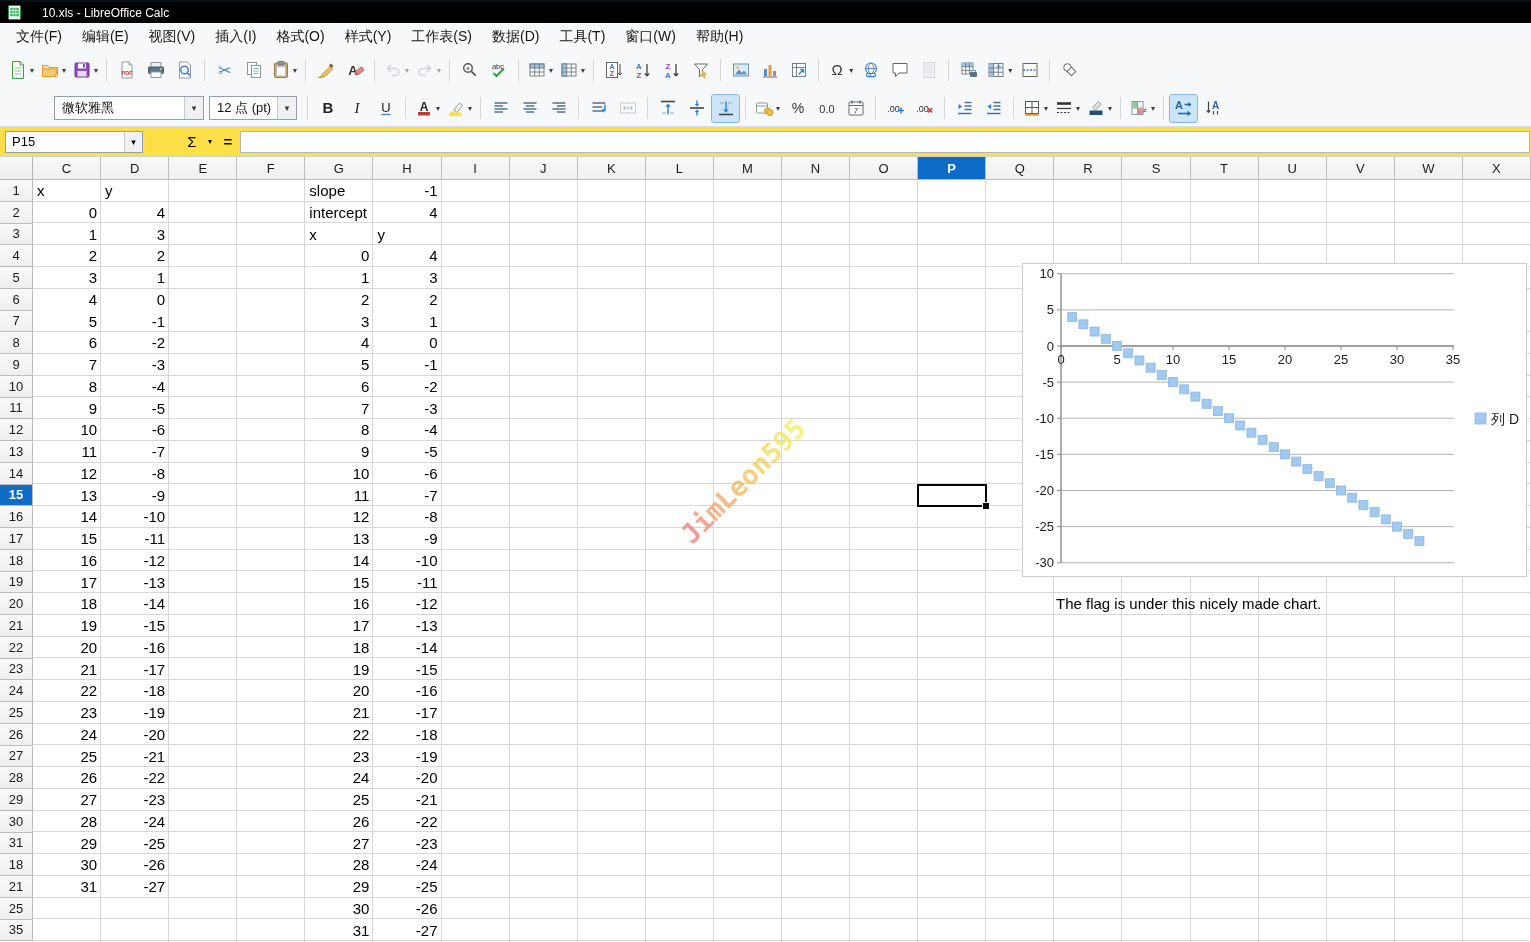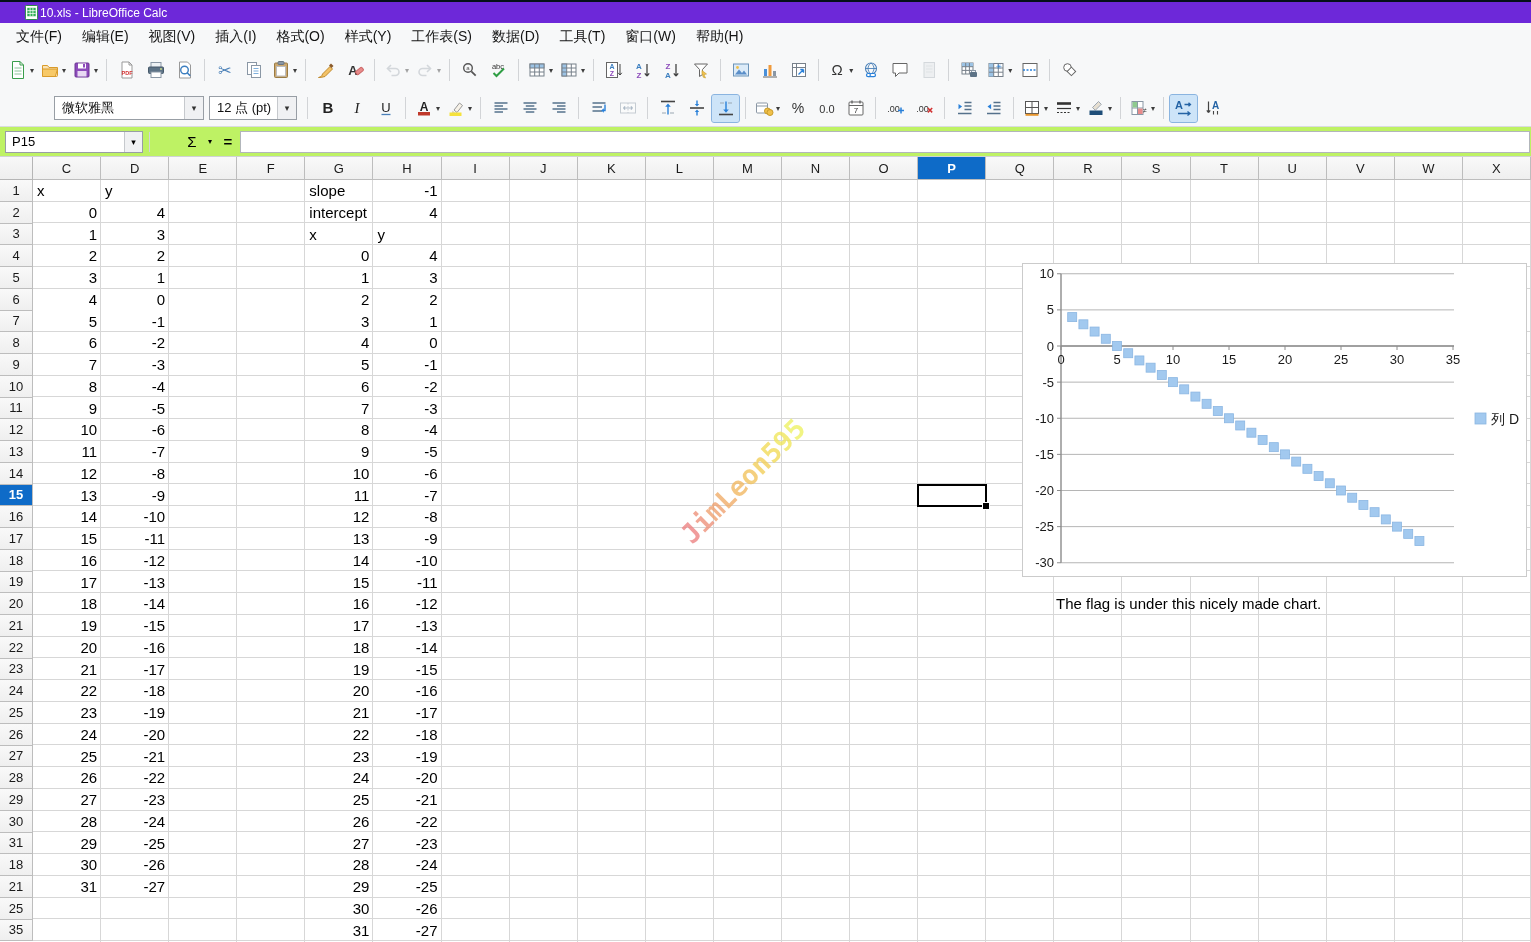--- a/index.html
+++ b/index.html
@@ -2,44 +2,44 @@
 <html><head>
 <meta charset="utf-8">
 <style>
   html,body{margin:0;padding:0;}
   body{
     width:1531px;height:942px;position:relative;overflow:hidden;background:#fff;
     font-family:"Liberation Sans","DejaVu Sans",sans-serif;
     -webkit-font-smoothing:antialiased;
   }
   
-  .titlebar{position:absolute;left:0;top:0;width:1531px;height:23px;background:#6d28d9;
-    border-top:2px solid #04101a;box-sizing:border-box;display:flex;align-items:center;gap:1px;
-    padding-left:24px;color:#fff;font-size:12px;}
+  .titlebar{position:absolute;left:0;top:0;width:1531px;height:23px;background:#000000;
+    border-top:2px solid #04101a;box-sizing:border-box;display:flex;align-items:center;gap:20px;
+    padding-left:7px;color:#fff;font-size:12px;}
   
   .menubar{position:absolute;left:0;top:23px;width:1531px;height:27px;background:#f7f8f9;
     display:flex;align-items:center;padding-left:6px;box-sizing:border-box;font-size:14px;color:#141414;}
   .menu-item{padding:3px 10px;border-radius:2px;cursor:default;}
   
   .tb{position:absolute;left:0;width:1531px;background:#f7f8f9;display:flex;align-items:center;box-sizing:border-box;}
   #toolbar1{top:50px;height:40px;padding-left:5px;}
   #toolbar2{top:90px;height:37px;padding-left:6px;border-bottom:1px solid #dadcdf;}
   .tbtn{height:27px;min-width:27px;display:flex;align-items:center;justify-content:center;
     border-radius:2px;margin:0 1px;box-sizing:border-box;padding:0 2px;}
   .tbtn.active{background:#cde4f8;outline:1px solid #8ab4e0;}
   .tbtn.disabled{opacity:.45;}
   .caret{font-size:8px;color:#3c3c3c;margin-left:2px;}
   .tsep{width:1px;height:22px;background:#d2d4d7;margin:0 5px;flex:none;}
   .combo{height:24px;background:#fff;border:1px solid #989ea5;display:flex;align-items:center;
     font-size:13px;color:#111;padding-left:7px;box-sizing:border-box;margin-right:5px;flex:none;}
   .combo .cval{flex:1;overflow:hidden;white-space:nowrap;}
   .combo .arrow{width:18px;height:100%;background:#f0f1f3;border-left:1px solid #c6c9cd;
     display:flex;align-items:center;justify-content:center;font-size:9px;color:#333;flex:none;}
   
-  .formulabar{position:absolute;left:0;top:127px;width:1531px;height:30px;background:#bef264;
+  .formulabar{position:absolute;left:0;top:127px;width:1531px;height:30px;background:#fde047;
     border-bottom:1px solid #cfd2d6;display:flex;align-items:center;padding-left:5px;box-sizing:border-box;}
   .namebox{width:138px;height:22px;background:#fff;border:1px solid #989ea5;display:flex;
     align-items:center;font-size:13px;padding-left:6px;box-sizing:border-box;}
   .namebox .arrow{margin-left:auto;width:17px;height:100%;background:#f0f1f3;border-left:1px solid #c6c9cd;
     display:flex;align-items:center;justify-content:center;font-size:9px;}
   .fmlsep{width:1px;height:20px;background:#d2d4d7;margin:0 6px;}
   .fxbtn{width:24px;height:24px;display:flex;align-items:center;justify-content:center;font-size:15px;}
   .fml-input{flex:1;height:22px;background:#fff;border:1px solid #b2b6bb;box-sizing:border-box;margin-right:1px;}
   
   #grid{position:absolute;left:0;top:157px;width:1531px;height:785px;overflow:hidden;background:#fff;}

